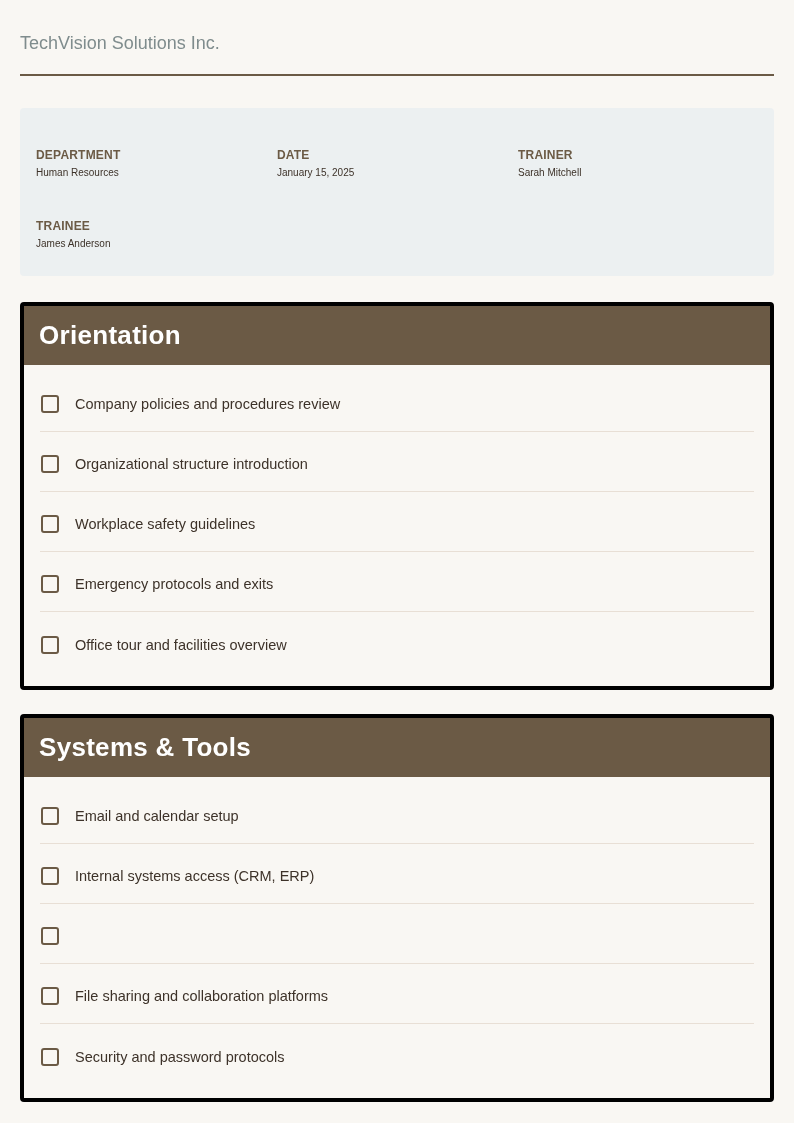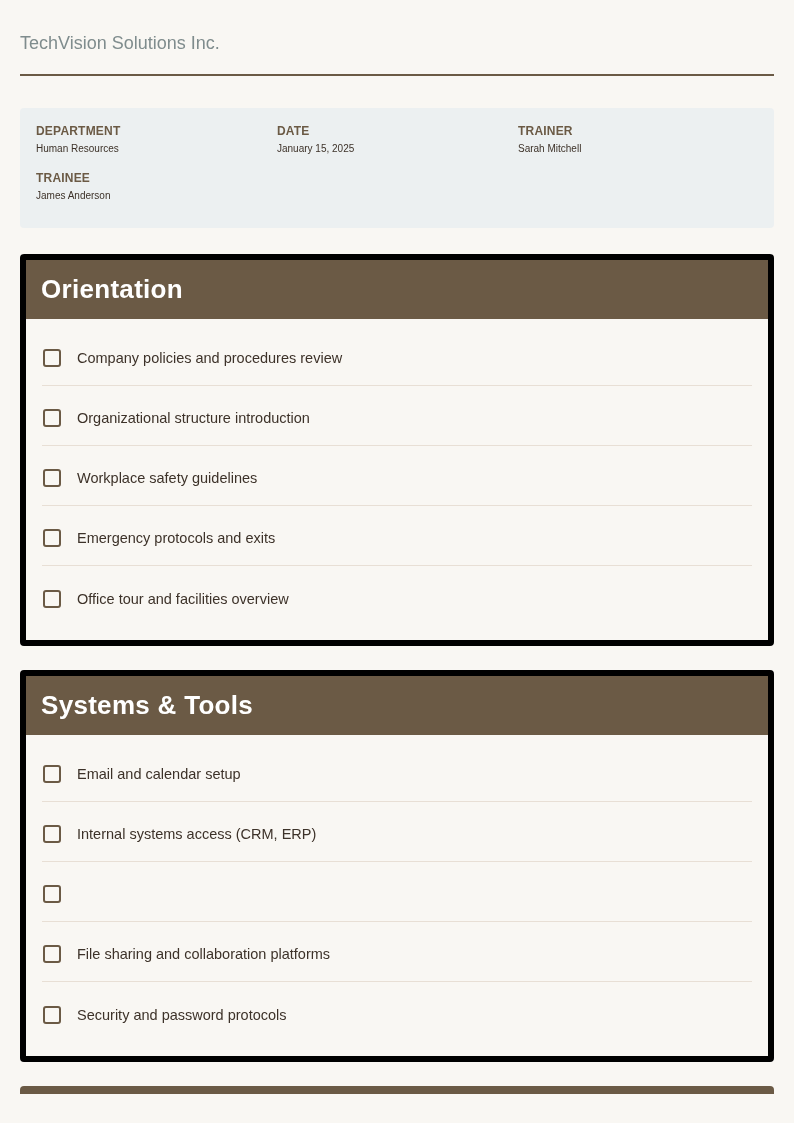--- a/index.html
+++ b/index.html
@@ -41,29 +41,30 @@
       row-gap: 12px;
       margin-bottom: 26px;
     }
     .info-label {
       font-size: 12px;
       font-weight: 700;
       color: #6b5a45;
       text-transform: uppercase;
       letter-spacing: 0.2px;
       line-height: 14px;
+      margin-top: 24px;
     }
     .info-value {
       font-size: 10px;
       color: #3d3229;
       line-height: 20px;
       margin-top: 1px;
     }
     .section {
-      border: 6px solid #000000;
+      border: 4px solid #000000;
       border-radius: 4px;
       margin-bottom: 24px;
       background: #f9f7f3;
       overflow: hidden;
     }
     .section-header {
       background: #6b5a45;
       color: #ffffff;
       height: 60px;
       padding: 0 16px;

